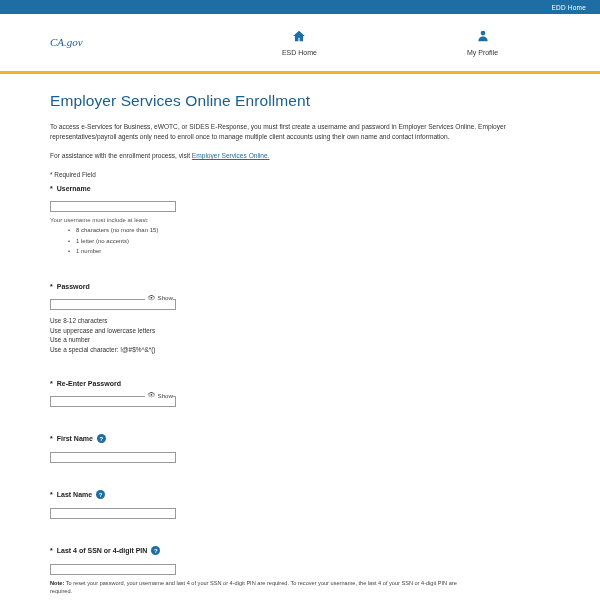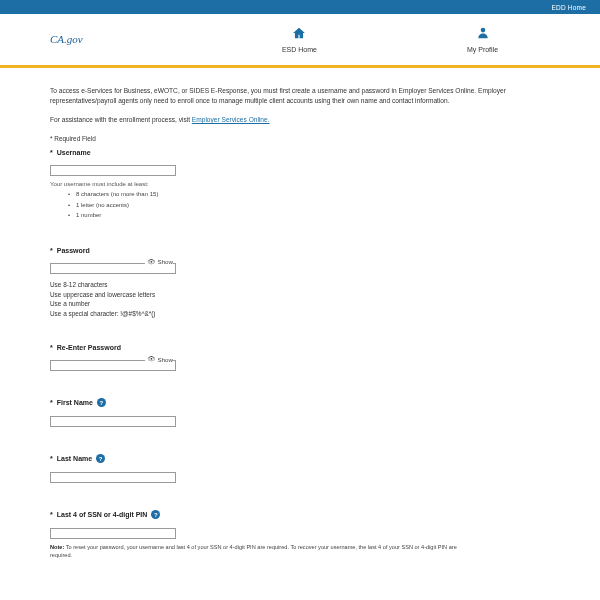--- a/index.html
+++ b/index.html
@@ -19,21 +19,21 @@
     justify-content: flex-end;
     padding-right: 14px;
   }
   .topbar a {
     color: #ffffff;
     font-size: 6.5px;
     text-decoration: none;
     letter-spacing: 0.2px;
   }
   .header {
-    height: 54px;
+    height: 60px;
     background: #ffffff;
     display: flex;
     align-items: center;
     position: relative;
     border-bottom: 3px solid #f0b323;
   }
   .logo-wrap {
     width: 180px;
     padding-left: 44px;
     display: flex;
@@ -251,20 +251,21 @@
             <circle cx="12" cy="7" r="4"></circle>
             <path d="M4 21c0-4.4 3.6-8 8-8s8 3.6 8 8z"></path>
           </svg>
       </span>
       <span class="lbl">My Profile</span>
     </a>
   </div>
 </div>
 
 <div class="content">
+  <h1>Employer Services Online Enrollment</h1>
   <p class="intro">To access e-Services for Business, eWOTC, or SIDES E-Response, you must first create a username and password in Employer Services Online. Employer representatives/payroll agents only need to enroll once to manage multiple client accounts using their own name and contact information.</p>
   <p class="assist">
     <span>For assistance with the enrollment process, visit </span><a class="inline" href="#">Employer Services Online.</a>
   </p>
   <div class="req-note">* Required Field</div>
 
   <div class="field-block">
     <div class="field-label">
       <span class="req-star">*</span>
       <span>Username</span>

